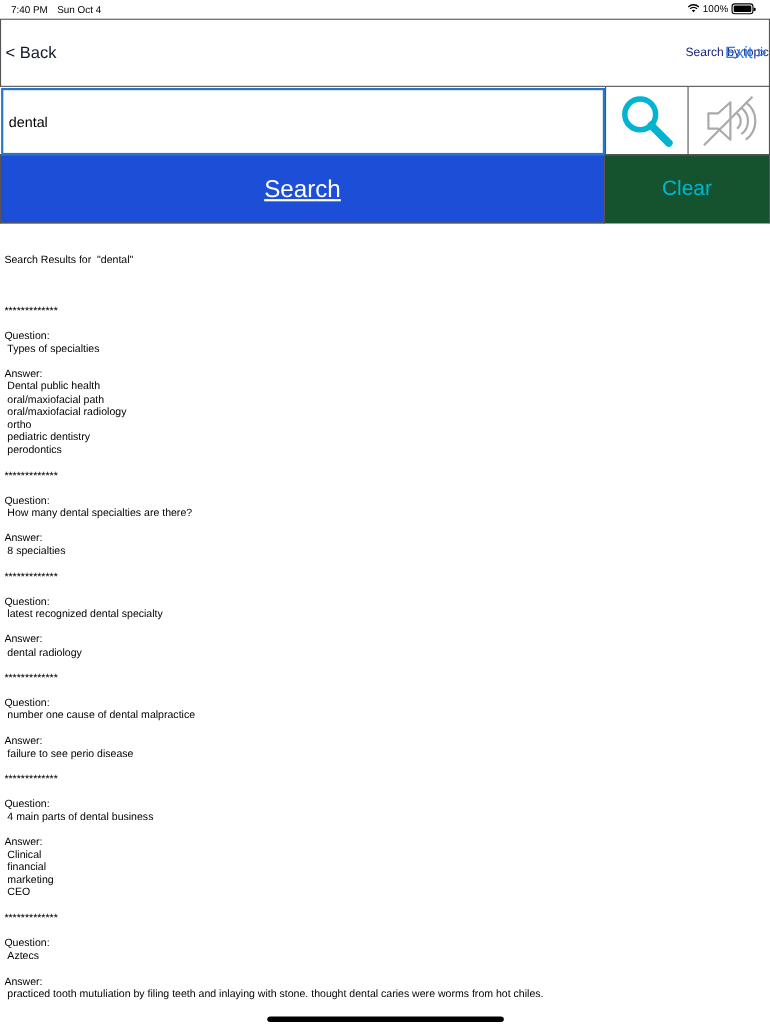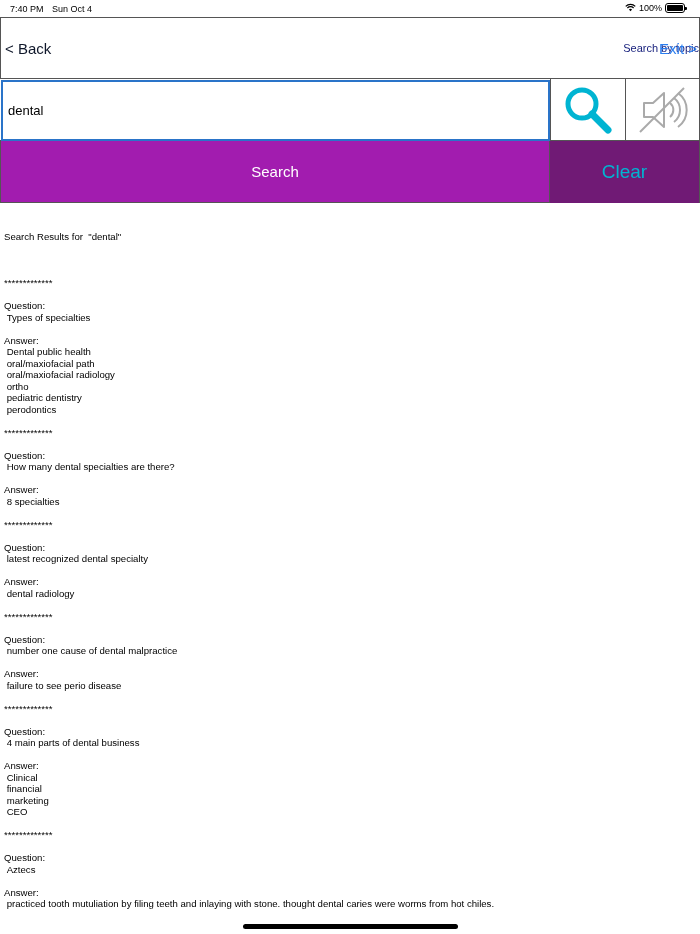--- a/index.html
+++ b/index.html
@@ -18,22 +18,22 @@
   .nav-back { position: absolute; left: 4px; top: 22px; font-size: 15px; color: #0f172a; cursor: pointer; }
   .nav-title { position: absolute; left: 0; right: 0; top: 24px; text-align: right; font-size: 11px; color: #1a237e; }
   .nav-exit { position: absolute; right: 2px; top: 22px; font-size: 15px; color: #2a7ef0; cursor: pointer; margin-left: 36px; }
 
   .search-row { position: absolute; left: 0; top: 79px; width: 700px; height: 62px; border-bottom: 1px solid #555; padding-left: 32px; }
   .search-input { position: absolute; left: 1px; top: 1px; width: 549px; height: 61px; border: 2px solid #2a74c9; font-family: "Liberation Sans", sans-serif; font-size: 13px; padding-left: 5px; color: #000; background: #fff; outline: none; }
   .search-icon-btn { position: absolute; left: 550px; top: 0; width: 75px; height: 62px; border-left: 1px solid #555; display: flex; align-items: center; justify-content: center; cursor: pointer; }
   .sound-btn { position: absolute; left: 625px; top: 0; width: 75px; height: 62px; border-left: 1px solid #555; border-right: 1px solid #555; display: flex; align-items: center; justify-content: center; cursor: pointer; }
 
   .action-row { position: absolute; left: 0; top: 141px; width: 700px; height: 62px; border-bottom: 1px solid #555; }
-  .search-btn { position: absolute; left: 0; top: 0; width: 550px; height: 62px; background: #a21caf; color: #fff; font-size: 15px; display: flex; align-items: center; justify-content: center; cursor: pointer; border: 1px solid #555; border-top: none; }
-  .clear-btn { position: absolute; left: 550px; top: 0; width: 150px; height: 62px; background: #701a75; color: #00b4d2; font-size: 19px; display: flex; align-items: center; justify-content: center; cursor: pointer; border-right: 1px solid #555; }
+  .search-btn { position: absolute; left: 0; top: 0; width: 550px; height: 62px; background: #1d4ed8; color: #fff; font-size: 22px; display: flex; align-items: center; justify-content: center; cursor: pointer; border: 1px solid #555; border-top: none; text-decoration: underline; }
+  .clear-btn { position: absolute; left: 550px; top: 0; width: 150px; height: 62px; background: #14532d; color: #00b4d2; font-size: 19px; display: flex; align-items: center; justify-content: center; cursor: pointer; border-right: 1px solid #555; }
 
   .results { position: absolute; left: 4px; top: 208px; width: 690px; height: 704px; overflow: hidden; font-size: 9.6px; line-height: 11.5px; color: #000; white-space: pre-wrap; }
 
   .home-indicator { position: absolute; left: 243px; top: 924px; width: 215px; height: 5px; background: #000; border-radius: 3px; }
 </style>
 </head>
 <body>
 
 <div class="status-bar">
   <span class="status-time">7:40 PM</span>

